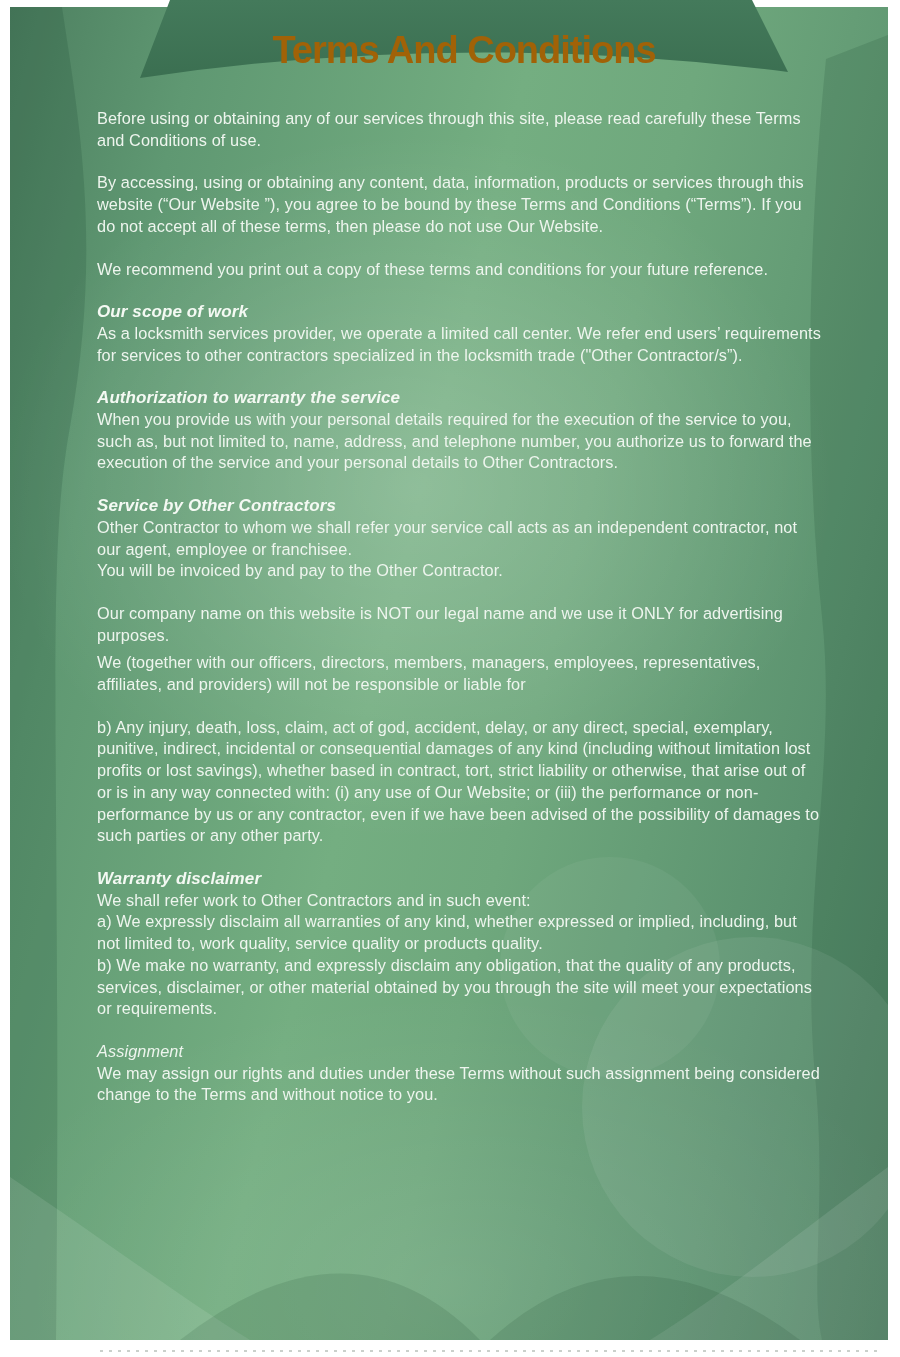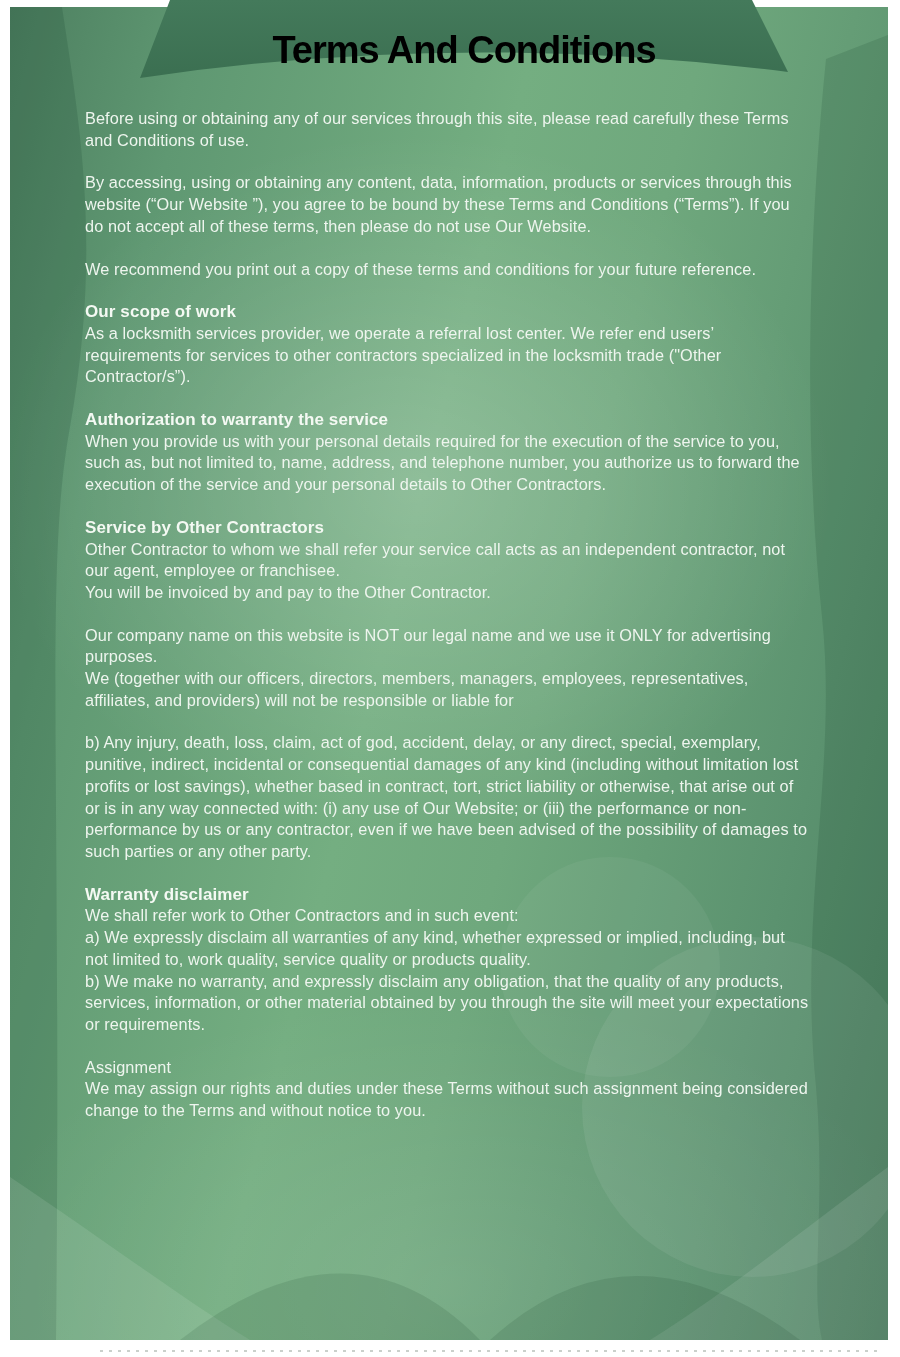--- a/index.html
+++ b/index.html
@@ -26,41 +26,42 @@
 
   
   .banner-svg { position: absolute; left: 0; top: 0; width: 900px; height: 90px; }
   .page-title {
     position: absolute;
     left: 140px; top: 4px; width: 648px;
     text-align: center;
     font-size: 38px;
     font-weight: 700;
     letter-spacing: -1px;
-    color: #000000;
+    color: #a16207;
   }
 
   
   .content {
     position: absolute;
-    left: 85px; top: 108px;
+    left: 97px; top: 108px;
     width: 724px;
     color: #eef5ee;
     font-size: 16.3px;
     line-height: 21.7px;
     letter-spacing: 0.1px;
   }
   .sec { margin: 0 0 21px 0; }
-  .sec.tight { margin-bottom: 0; }
+  .sec.tight { margin-bottom: 6px; }
   .sec.extra-top { margin-top: 5px; }
   .sec h2 {
     margin: 0; padding: 0;
     font-size: 17px; font-weight: 700;
     line-height: 21.7px;
     color: #f4f9f3;
+    font-style: italic;
   }
   .sec h2.light { font-weight: 400; font-size: 16.3px; color: #eef5ee; }
   .sec p { margin: 0; padding: 0; }
 
   
   .bottom-dashes {
     position: absolute;
     left: 100px; top: 1350px;
     width: 780px; height: 2px;
     background: repeating-linear-gradient(90deg,
@@ -109,21 +110,21 @@
   <section class="sec">
     <p>By accessing, using or obtaining any content, data, information, products or services through this website (“Our Website ”), you agree to be bound by these Terms and Conditions (“Terms”). If you do not accept all of these terms, then please do not use Our Website.</p>
   </section>
 
   <section class="sec">
     <p>We recommend you print out a copy of these terms and conditions for your future reference.</p>
   </section>
 
   <section class="sec">
     <h2>Our scope of work</h2>
-    <p>As a locksmith services provider, we operate a referral lost center. We refer end users’ requirements for services to other contractors specialized in the locksmith trade ("Other Contractor/s”).</p>
+    <p>As a locksmith services provider, we operate a limited call center. We refer end users’ requirements for services to other contractors specialized in the locksmith trade ("Other Contractor/s”).</p>
   </section>
 
   <section class="sec">
     <h2>Authorization to warranty the service</h2>
     <p>When you provide us with your personal details required for the execution of the service to you, such as, but not limited to, name, address, and telephone number, you authorize us to forward the execution of the service and your personal details to Other Contractors.</p>
   </section>
 
   <section class="sec">
     <h2>Service by Other Contractors</h2>
     <p>Other Contractor to whom we shall refer your service call acts as an independent contractor, not our agent, employee or franchisee.</p>
@@ -140,21 +141,21 @@
 
 
   <section class="sec">
     <p>b) Any injury, death, loss, claim, act of god, accident, delay, or any direct, special, exemplary, punitive, indirect, incidental or consequential damages of any kind (including without limitation lost profits or lost savings), whether based in contract, tort, strict liability or otherwise, that arise out of or is in any way connected with: (i) any use of Our Website; or (iii) the performance or non-performance by us or any contractor, even if we have been advised of the possibility of damages to such parties or any other party.</p>
   </section>
 
   <section class="sec">
     <h2>Warranty disclaimer</h2>
     <p>We shall refer work to Other Contractors and in such event:</p>
     <p>a) We expressly disclaim all warranties of any kind, whether expressed or implied, including, but not limited to, work quality, service quality or products quality.</p>
-    <p>b) We make no warranty, and expressly disclaim any obligation, that the quality of any products, services, information, or other material obtained by you through the site will meet your expectations or requirements.</p>
+    <p>b) We make no warranty, and expressly disclaim any obligation, that the quality of any products, services, disclaimer, or other material obtained by you through the site will meet your expectations or requirements.</p>
   </section>
 
   <section class="sec extra-top">
     <h2 class="light">Assignment</h2>
     <p>We may assign our rights and duties under these Terms without such assignment being considered change to the Terms and without notice to you.</p>
   </section>
 
 </main>
 
 <div class="bottom-dashes"></div>

